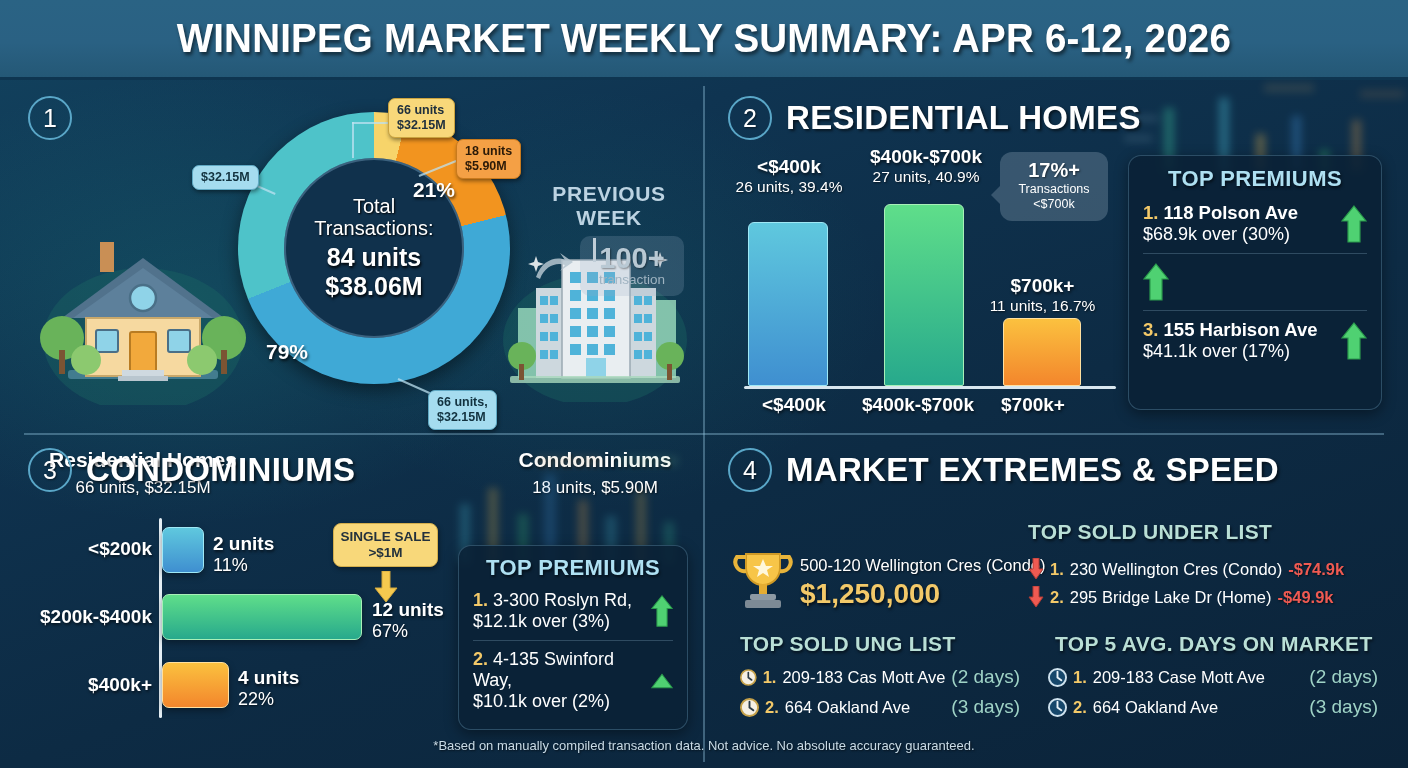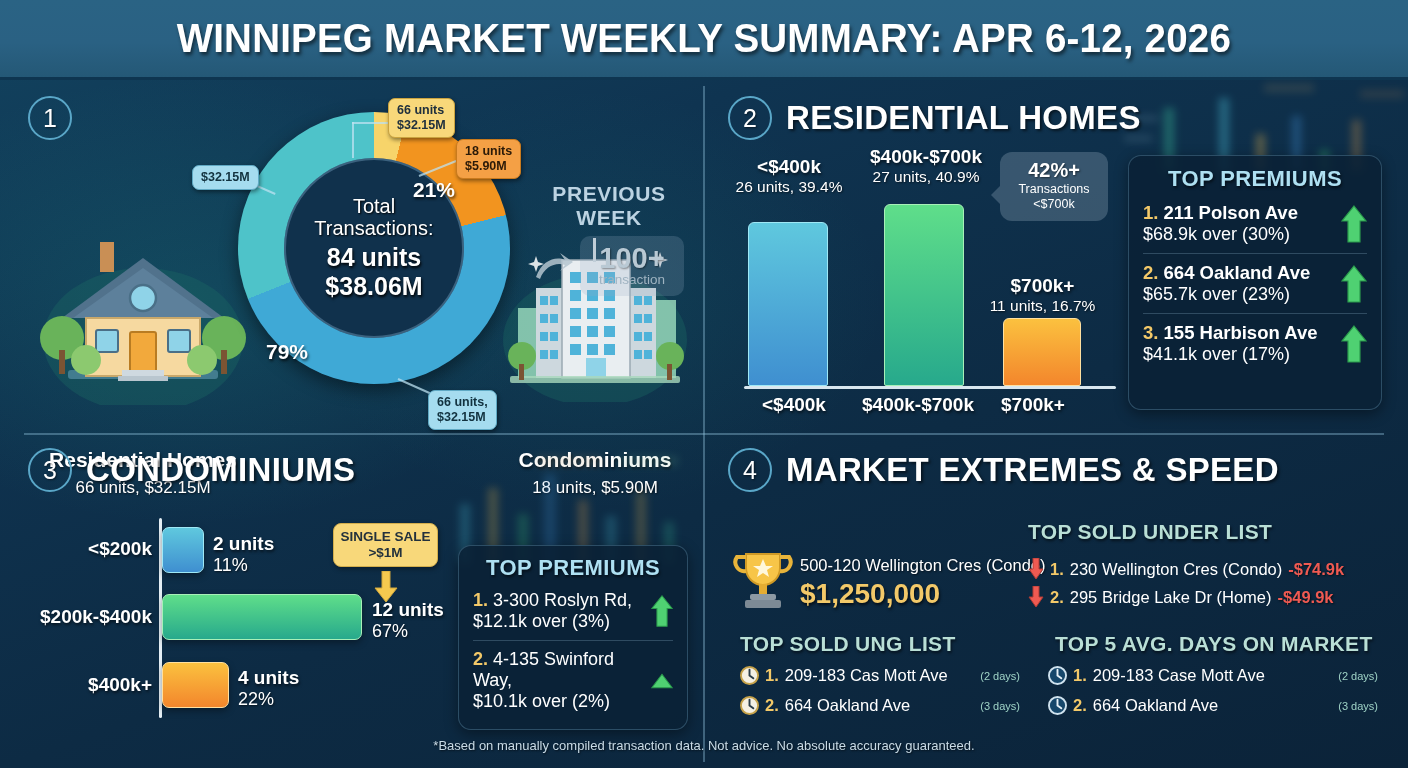--- a/index.html
+++ b/index.html
@@ -185,21 +185,21 @@
     letter-spacing:.3px; text-shadow: 1px 2px 3px rgba(0,0,0,.6); white-space: nowrap;
   }
   .m-line { position:absolute; color:#fff; white-space: nowrap; }
   .m-small { font-size: 16.5px; text-shadow:1px 1px 2px rgba(0,0,0,.6); }
   .price { position:absolute; color:#f3c969; font-size: 28px; font-weight:700;
            text-shadow: 1px 2px 3px rgba(0,0,0,.7); }
   .rowline { position:absolute; display:flex; align-items:center; gap:6px; white-space:nowrap; }
   .rank-y { color:#f3c969; font-weight:700; font-size:16.5px; }
   .rank-w { color:#fff; font-size:16.5px; }
   .neg { color:#ef5a52; font-weight:700; font-size:16.5px; text-shadow:1px 1px 2px rgba(0,0,0,.6); }
-  .days { color:#9fd3c6; font-size:11px; }
+  .days { color:#9fd3c6; font-size:19px; }
   .footnote {
     position:absolute; left: 0; top: 738px; width: 1408px; text-align:center;
     color:#c9dbe6; font-size: 13px; text-shadow:1px 1px 2px rgba(0,0,0,.6);
   }
   .bg-blur { position:absolute; filter: blur(4px); opacity:.45; }
 </style>
 </head>
 <body>
 
 <div class="page">
@@ -381,46 +381,41 @@
   <div class="bcap" style="left:975px;top:275px;width:135px;">
     <div class="c1">$700k+</div>
     <div class="c2">11 units, 16.7%</div>
   </div>
 
   <div class="xlab" style="left:762px;">&lt;$400k</div>
   <div class="xlab" style="left:862px;">$400k-$700k</div>
   <div class="xlab" style="left:1001px;">$700k+</div>
 
   <div class="bubble">
-    <div class="b1">42%+</div>
+    <div class="b1">17%+</div>
     <div class="b2">Transactions</div>
     <div class="b2">&lt;$700k</div>
   </div>
 
   <div class="card" style="left:1128px;top:155px;width:254px;height:255px;padding:10px 14px;">
     <div class="card-title">TOP PREMIUMS</div>
 
     <div class="prow" style="margin-top:10px;">
       <div style="flex:1;">
         <div style="font-size:18.5px;"><span class="rank">1.</span>
-        <span class="txt" style="font-weight:700;">211 Polson Ave</span></div>
+        <span class="txt" style="font-weight:700;">118 Polson Ave</span></div>
         <div class="txt" style="font-size:18px;">$68.9k over (30%)</div>
       </div>
       <svg class="up-arrow" width="26" height="40" viewBox="0 0 26 40">
         <polygon points="13,2 25,17 19,17 19,38 7,38 7,17 1,17" fill="#4fd172" stroke="#2a9a4c" stroke-width="1.2"></polygon>
       </svg>
     </div>
     <div class="psep" style="margin:8px 0;"></div>
 
     <div class="prow">
-      <div style="flex:1;">
-        <div style="font-size:18.5px;"><span class="rank">2.</span>
-        <span class="txt" style="font-weight:700;">664 Oakland Ave</span></div>
-        <div class="txt" style="font-size:18px;">$65.7k over (23%)</div>
-      </div>
       <svg class="up-arrow" width="26" height="40" viewBox="0 0 26 40">
         <polygon points="13,2 25,17 19,17 19,38 7,38 7,17 1,17" fill="#4fd172" stroke="#2a9a4c" stroke-width="1.2"></polygon>
       </svg>
     </div>
     <div class="psep" style="margin:8px 0;"></div>
 
     <div class="prow">
       <div style="flex:1;">
         <div style="font-size:18.5px;"><span class="rank">3.</span>
         <span class="txt" style="font-weight:700;">155 Harbison Ave</span></div>

